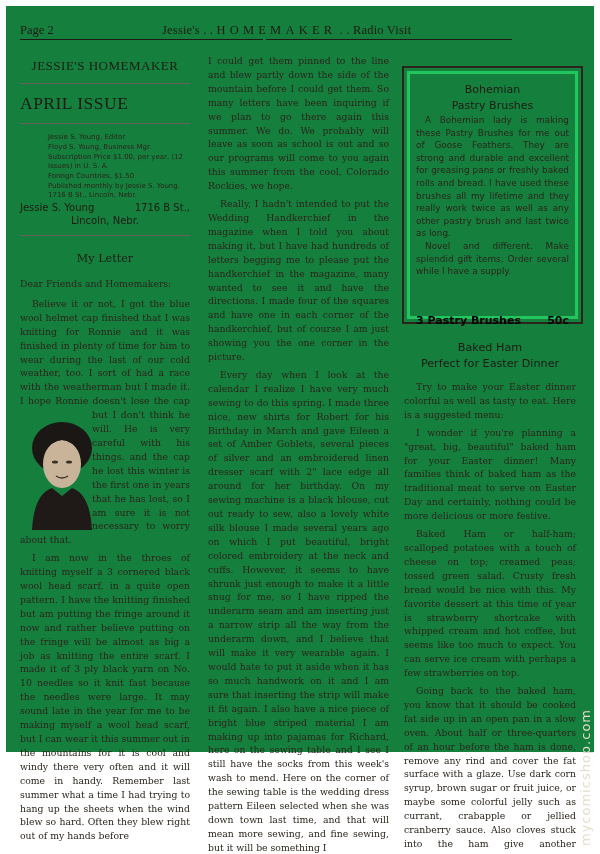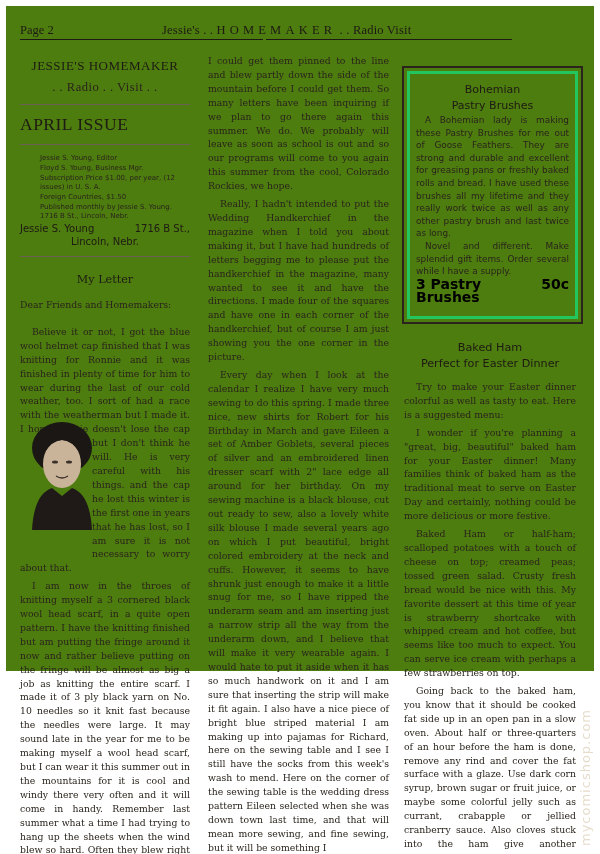--- a/index.html
+++ b/index.html
@@ -1,66 +1,65 @@
 <!DOCTYPE html>
 <html><head>
 <meta charset="utf-8">
 <style>
   html, body { margin:0; padding:0; }
   body { width:600px; height:854px; background:#ffffff; position:relative; overflow:hidden; }
-  .page { position:absolute; left:6px; top:6px; width:588px; height:665px; background:#4d7c0f; }
+  .page { position:absolute; left:6px; top:6px; width:588px; height:746px; background:#15803d; }
   .hdr { position:absolute; top:17px; left:14px; width:483px; height:16px; font-family:"Liberation Serif", serif; font-size:12.5px; color:#1e1a14; }
   .hdr .pg { position:absolute; left:0; top:0; }
   .hdr .title { position:absolute; left:142px; top:0; letter-spacing:0.2px; }
   .hdr .title b { font-weight:normal; letter-spacing:4.2px; }
   .hdr .rule1 { position:absolute; left:0; top:16px; width:243px; border-top:1.5px solid #1e1a14; }
   .hdr .rule2 { position:absolute; left:246px; top:16px; width:246px; border-top:1.5px solid #1e1a14; }
   .col { position:absolute; font-family:"DejaVu Serif", serif; color:#2a241c; }
   .col1 { left:14px; top:48px; width:170px; }
   .col2 { left:202px; top:48px; width:181px; }
   .masthead1 { text-align:center; font-family:"Liberation Serif", serif; font-size:13px; letter-spacing:0.5px; color:#1e1a14; margin-top:4px; }
   .masthead2 { text-align:center; font-family:"Liberation Serif", serif; font-size:12.5px; margin-top:6px; letter-spacing:0.5px; }
   .rule { border-top:1.2px solid #6b6255; margin:9px 0; }
   .issue { text-align:left; font-family:"Liberation Serif", serif; font-size:17.5px; color:#1e1a14; letter-spacing:0.5px; margin:2px 0; }
   .mast-small { font-family:"DejaVu Sans", sans-serif; font-size:7px; line-height:9px; color:#2a241c; }
-  .mast-small p { margin:0 0 1px 4px;padding-left:16px; }
+  .mast-small p { margin:0 0 1px 12px;padding-left:16px; }
   .addr { font-family:"DejaVu Sans", sans-serif; font-size:10px; font-weight:normal; line-height:13px; color:#1e1a14; }
   .addr .row { display:flex; justify-content:space-between; }
   .addr .c { text-align:center; }
   .heading { text-align:center; font-family:"DejaVu Serif", serif; font-size:11.2px; margin:16px 0 12px; color:#1e1a14; }
   .body { font-size:9.3px; line-height:13.9px; text-align:justify; }
   .body p { margin:0 0 4px 0; text-indent:12px; }
   .body p.noind { text-indent:0; }
   .box { position:absolute; left:396px; top:60px; width:177px; height:254px; border:2.5px solid #2a241c; }
   .box-inner { position:absolute; left:3px; top:3px; right:3px; bottom:3px; border:3px solid #22c55e; padding:6px 6px 0 6px; box-sizing:border-box; }
   .box-title { text-align:center; font-family:"DejaVu Sans", sans-serif; font-size:11px; line-height:16px; color:#1e1a14; margin-top:2px; }
   .box-body { font-family:"DejaVu Sans", sans-serif; font-size:8.9px; line-height:12.6px; text-align:justify; color:#2a241c; }
   .box-body p { margin:0; text-indent:9px; }
-  .price { display:flex; font-family:"DejaVu Sans", sans-serif; font-size:14px; font-weight:bold; line-height:13px; }
+  .price { display:flex; font-family:"DejaVu Sans", sans-serif; font-size:11px; font-weight:bold; line-height:13px;margin-top:36px; }
   .price .dots { flex:1; border-bottom:1px dotted #2a241c; margin:0 3px 4px 3px; }
   .col3b { position:absolute; left:398px; top:334px; width:172px; font-family:"DejaVu Serif", serif; color:#2a241c; }
   .h2 { text-align:center; font-family:"DejaVu Sans", sans-serif; font-size:11.2px; line-height:16px; color:#1e1a14; margin-bottom:8px; }
   .wm { position:absolute; right:2px; top:640px; width:14px; height:200px; writing-mode:vertical-rl; transform:rotate(180deg); font-family:"DejaVu Sans", sans-serif; font-size:13px; color:#e6dccb; letter-spacing:1px; }
 </style>
 </head>
 <body>
 
 <div class="page">
 
   <div class="hdr">
     <span class="pg">Page 2</span>
     <span class="title"><span>Jessie's . . </span><b>HOMEMAKER</b><span> . . Radio Visit</span></span>
     <div class="rule1"></div>
     <div class="rule2"></div>
   </div>
 
   <div class="col col1">
     <div>
       <div class="masthead1">JESSIE'S  HOMEMAKER</div>
-      <div class="masthead2">. .  Radio  . .  Visit  . .</div>
       <div class="rule"></div>
       <div class="issue">APRIL ISSUE</div>
       <div class="rule"></div>
       <div class="mast-small">
         <p>Jessie S. Young, Editor</p>
         <p>Floyd S. Young, Business Mgr.</p>
         <p>Subscription Price $1.00, per year, (12 issues) in U. S. A.</p>
         <p>Foreign Countries, $1.50</p>
         <p>Published monthly by Jessie S. Young. 1716 B St., Lincoln, Nebr.</p>
       </div>
@@ -69,21 +68,21 @@
             <span>Jessie S. Young</span>
             <span>1716 B St.,</span>
           </div>
         <div class="c">Lincoln, Nebr.</div>
       </div>
       <div class="rule" style="margin-top:8px;"></div>
     </div>
 
     <div class="heading">My Letter</div>
     <div class="body">
-      <p class="noind" style="margin-bottom:13px;">Dear Friends and Homemakers:</p>
+      <p class="noind" style="margin-bottom:6px;">Dear Friends and Homemakers:</p>
       <p id="p0">Believe it or not, I got the blue wool helmet cap finished that I was knitting for Ronnie and it was finished in plenty of time for him to wear during the last of our cold weather, too. I sort of had a race with the weatherman but I made it. I hope Ronnie doesn't lose the cap but I don't <span style="float: left; width: 72px; height: 124px;"></span> think he will. He is very careful with his things. and the cap he lost this winter is the first one in years that he has lost, so I am sure it is not necessary to worry about that.</p>
       <p>I am now in the throes of knitting myself a 3 cornered black wool head scarf, in a quite open pattern. I have the knitting finished but am putting the fringe around it now and rather believe putting on the fringe will be almost as big a job as knitting the entire scarf. I made it of 3 ply black yarn on No. 10 needles so it knit fast because the needles were large. It may sound late in the year for me to be making myself a wool head scarf, but I can wear it this summer out in the mountains for it is cool and windy there very often and it will come in handy. Remember last summer what a time I had trying to hang up the sheets when the wind blew so hard. Often they blew right out of my hands before</p>
     </div>
   </div>
 
   <div class="col col2">
     <div class="body">
       <p class="noind">I could get them pinned to the line and blew partly down the side of the mountain before I could get them. So many letters have been inquiring if we plan to go there again this summer. We do. We probably will leave as soon as school is out and so our programs will come to you again this summer from the cool, Colorado Rockies, we hope.</p>
       <p>Really, I hadn't intended to put the Wedding Handkerchief in the magazine when I told you about making it, but I have had hundreds of letters begging me to please put the handkerchief in the magazine, many wanted to see it and have the directions. I made four of the squares and have one in each corner of the handkerchief, but of course I am just showing you the one corner in the picture.</p>
       <p>Every day when I look at the calendar I realize I have very much sewing to do this spring. I made three nice, new shirts for Robert for his Birthday in March and gave Eileen a set of Amber Goblets, several pieces of silver and an embroidered linen dresser scarf with 2" lace edge all around for her birthday. On my sewing machine is a black blouse, cut out ready to sew, also a lovely white silk blouse I made several years ago on which I put beautiful, bright colored embroidery at the neck and cuffs. However, it seems to have shrunk just enough to make it a little snug for me, so I have ripped the underarm seam and am inserting just a narrow strip all the way from the underarm down, and I believe that will make it very wearable again. I would hate to put it aside when it has so much handwork on it and I am sure that inserting the strip will make it fit again. I also have a nice piece of bright blue striped material I am making up into pajamas for Richard, here on the sewing table and I see I still have the socks from this week's wash to mend. Here on the corner of the sewing table is the wedding dress pattern Eileen selected when she was down town last time, and that will mean more sewing, and fine sewing, but it will be something I</p>

